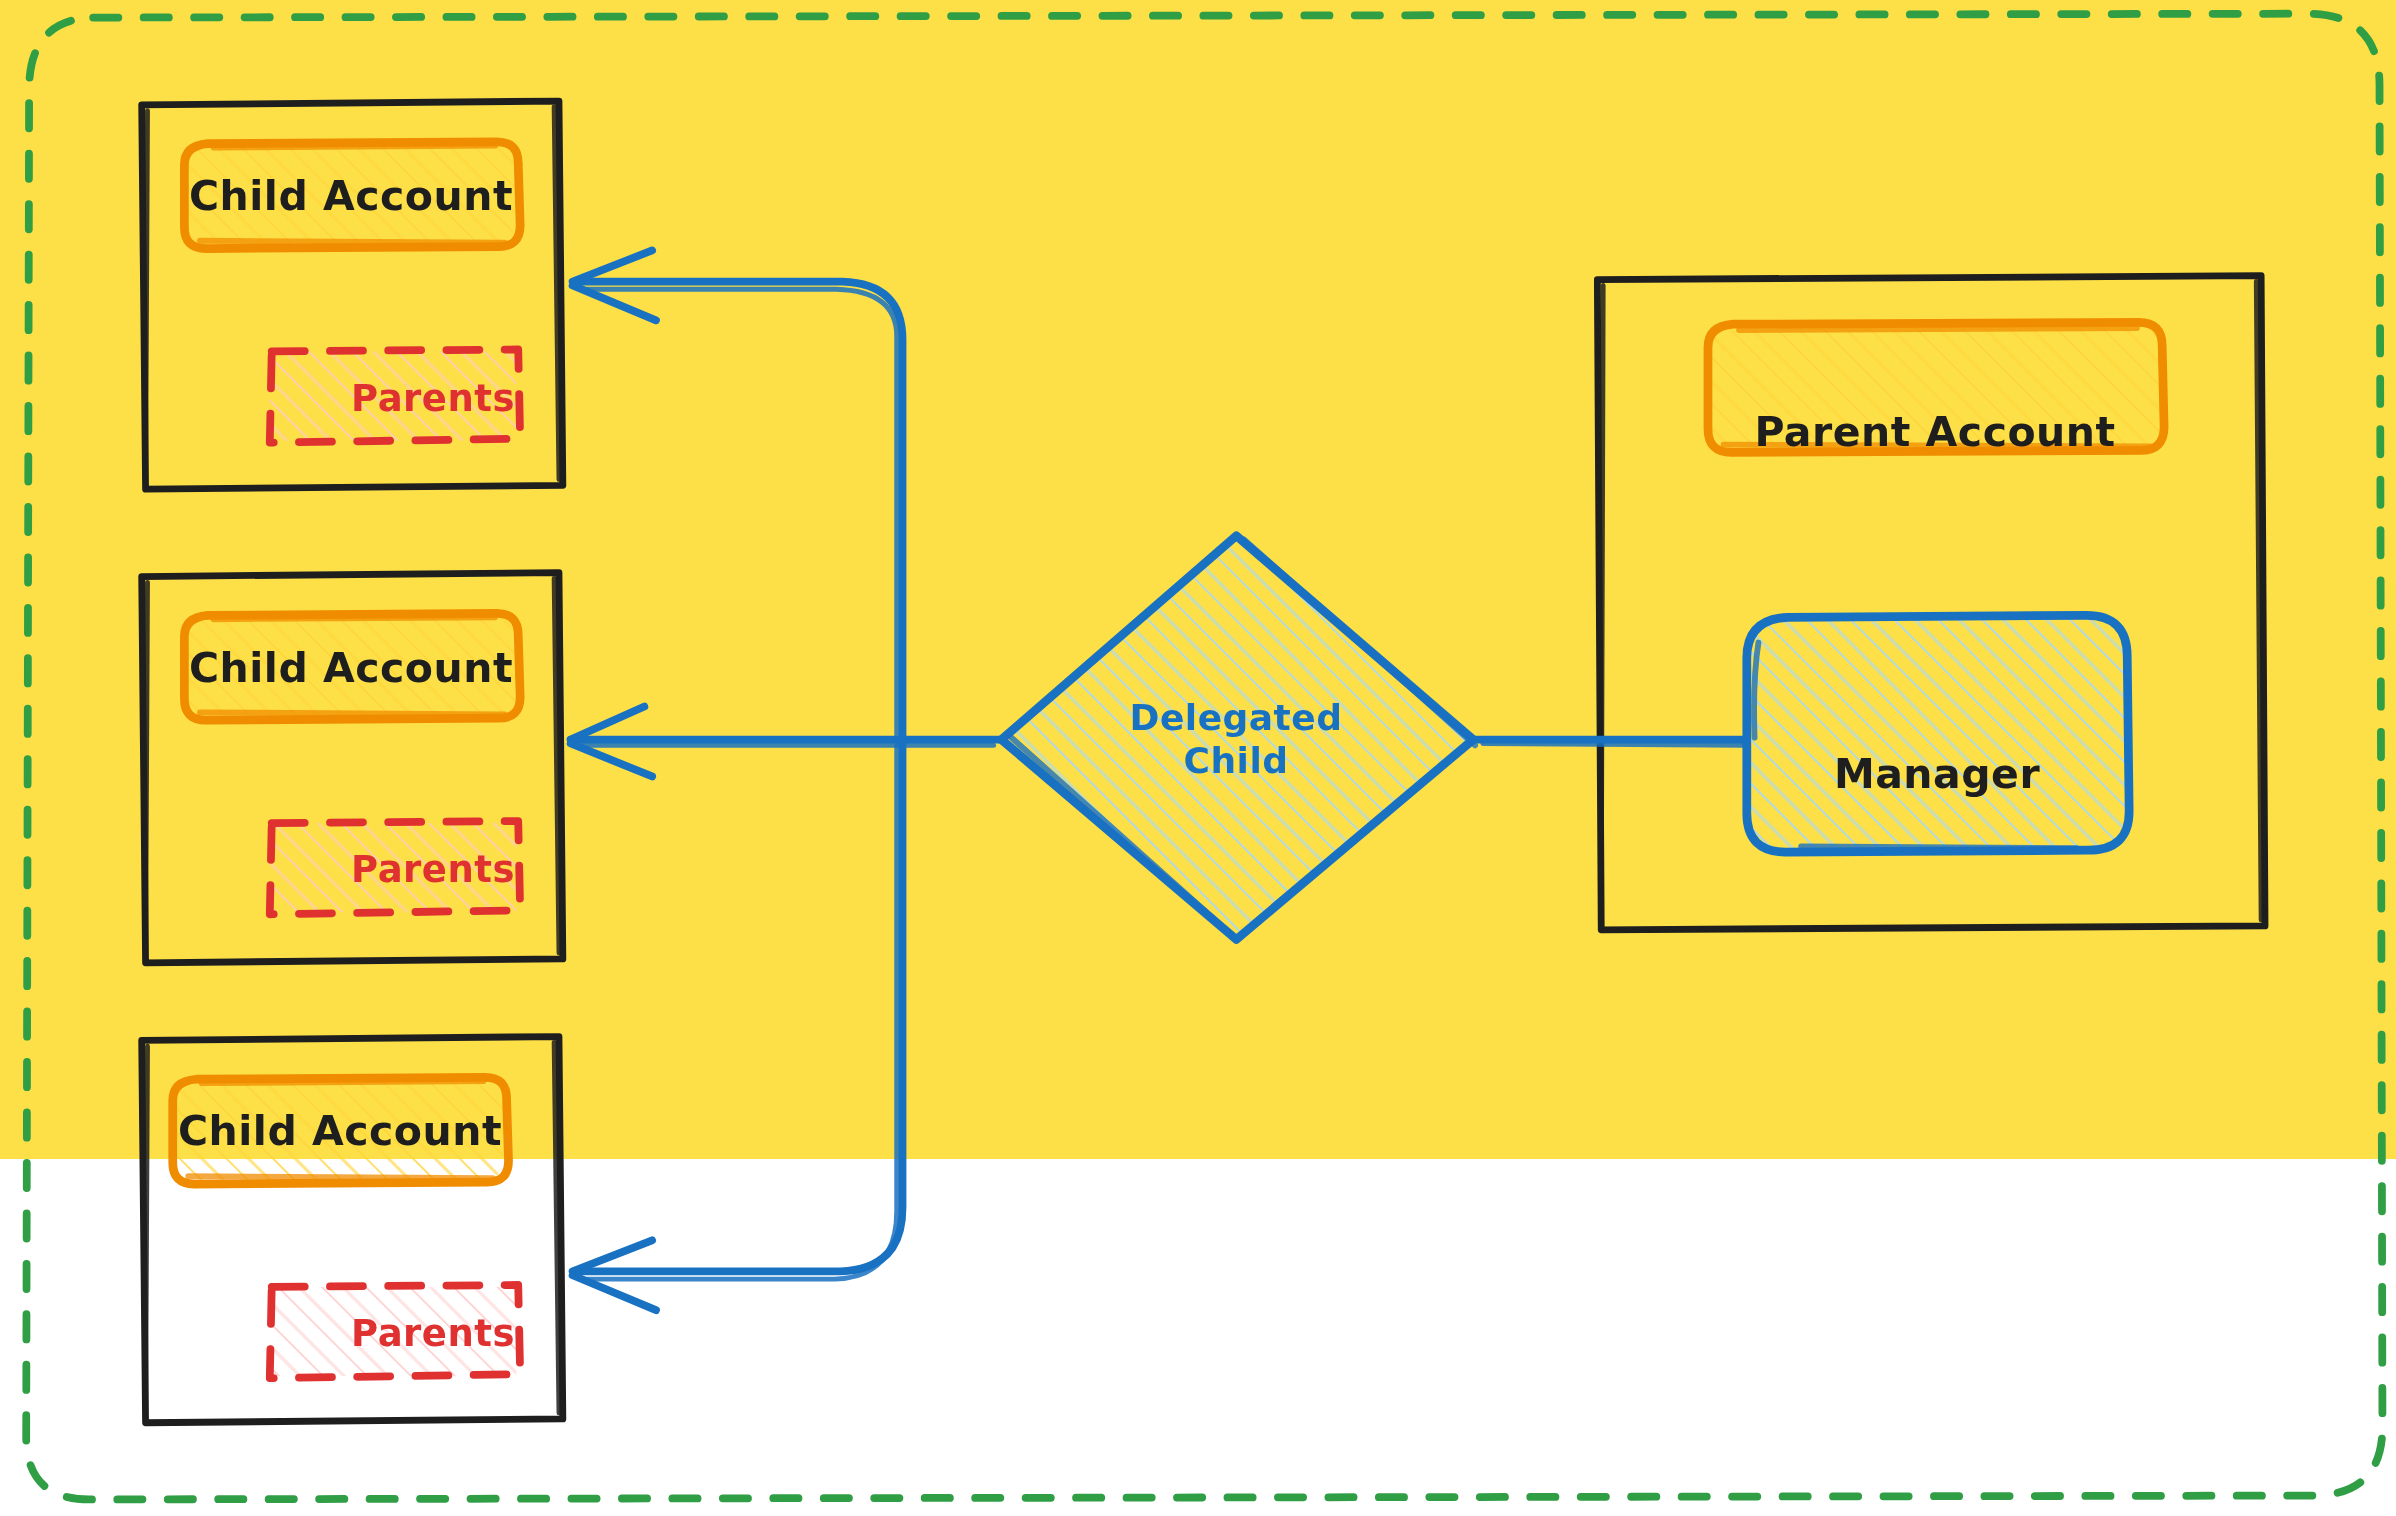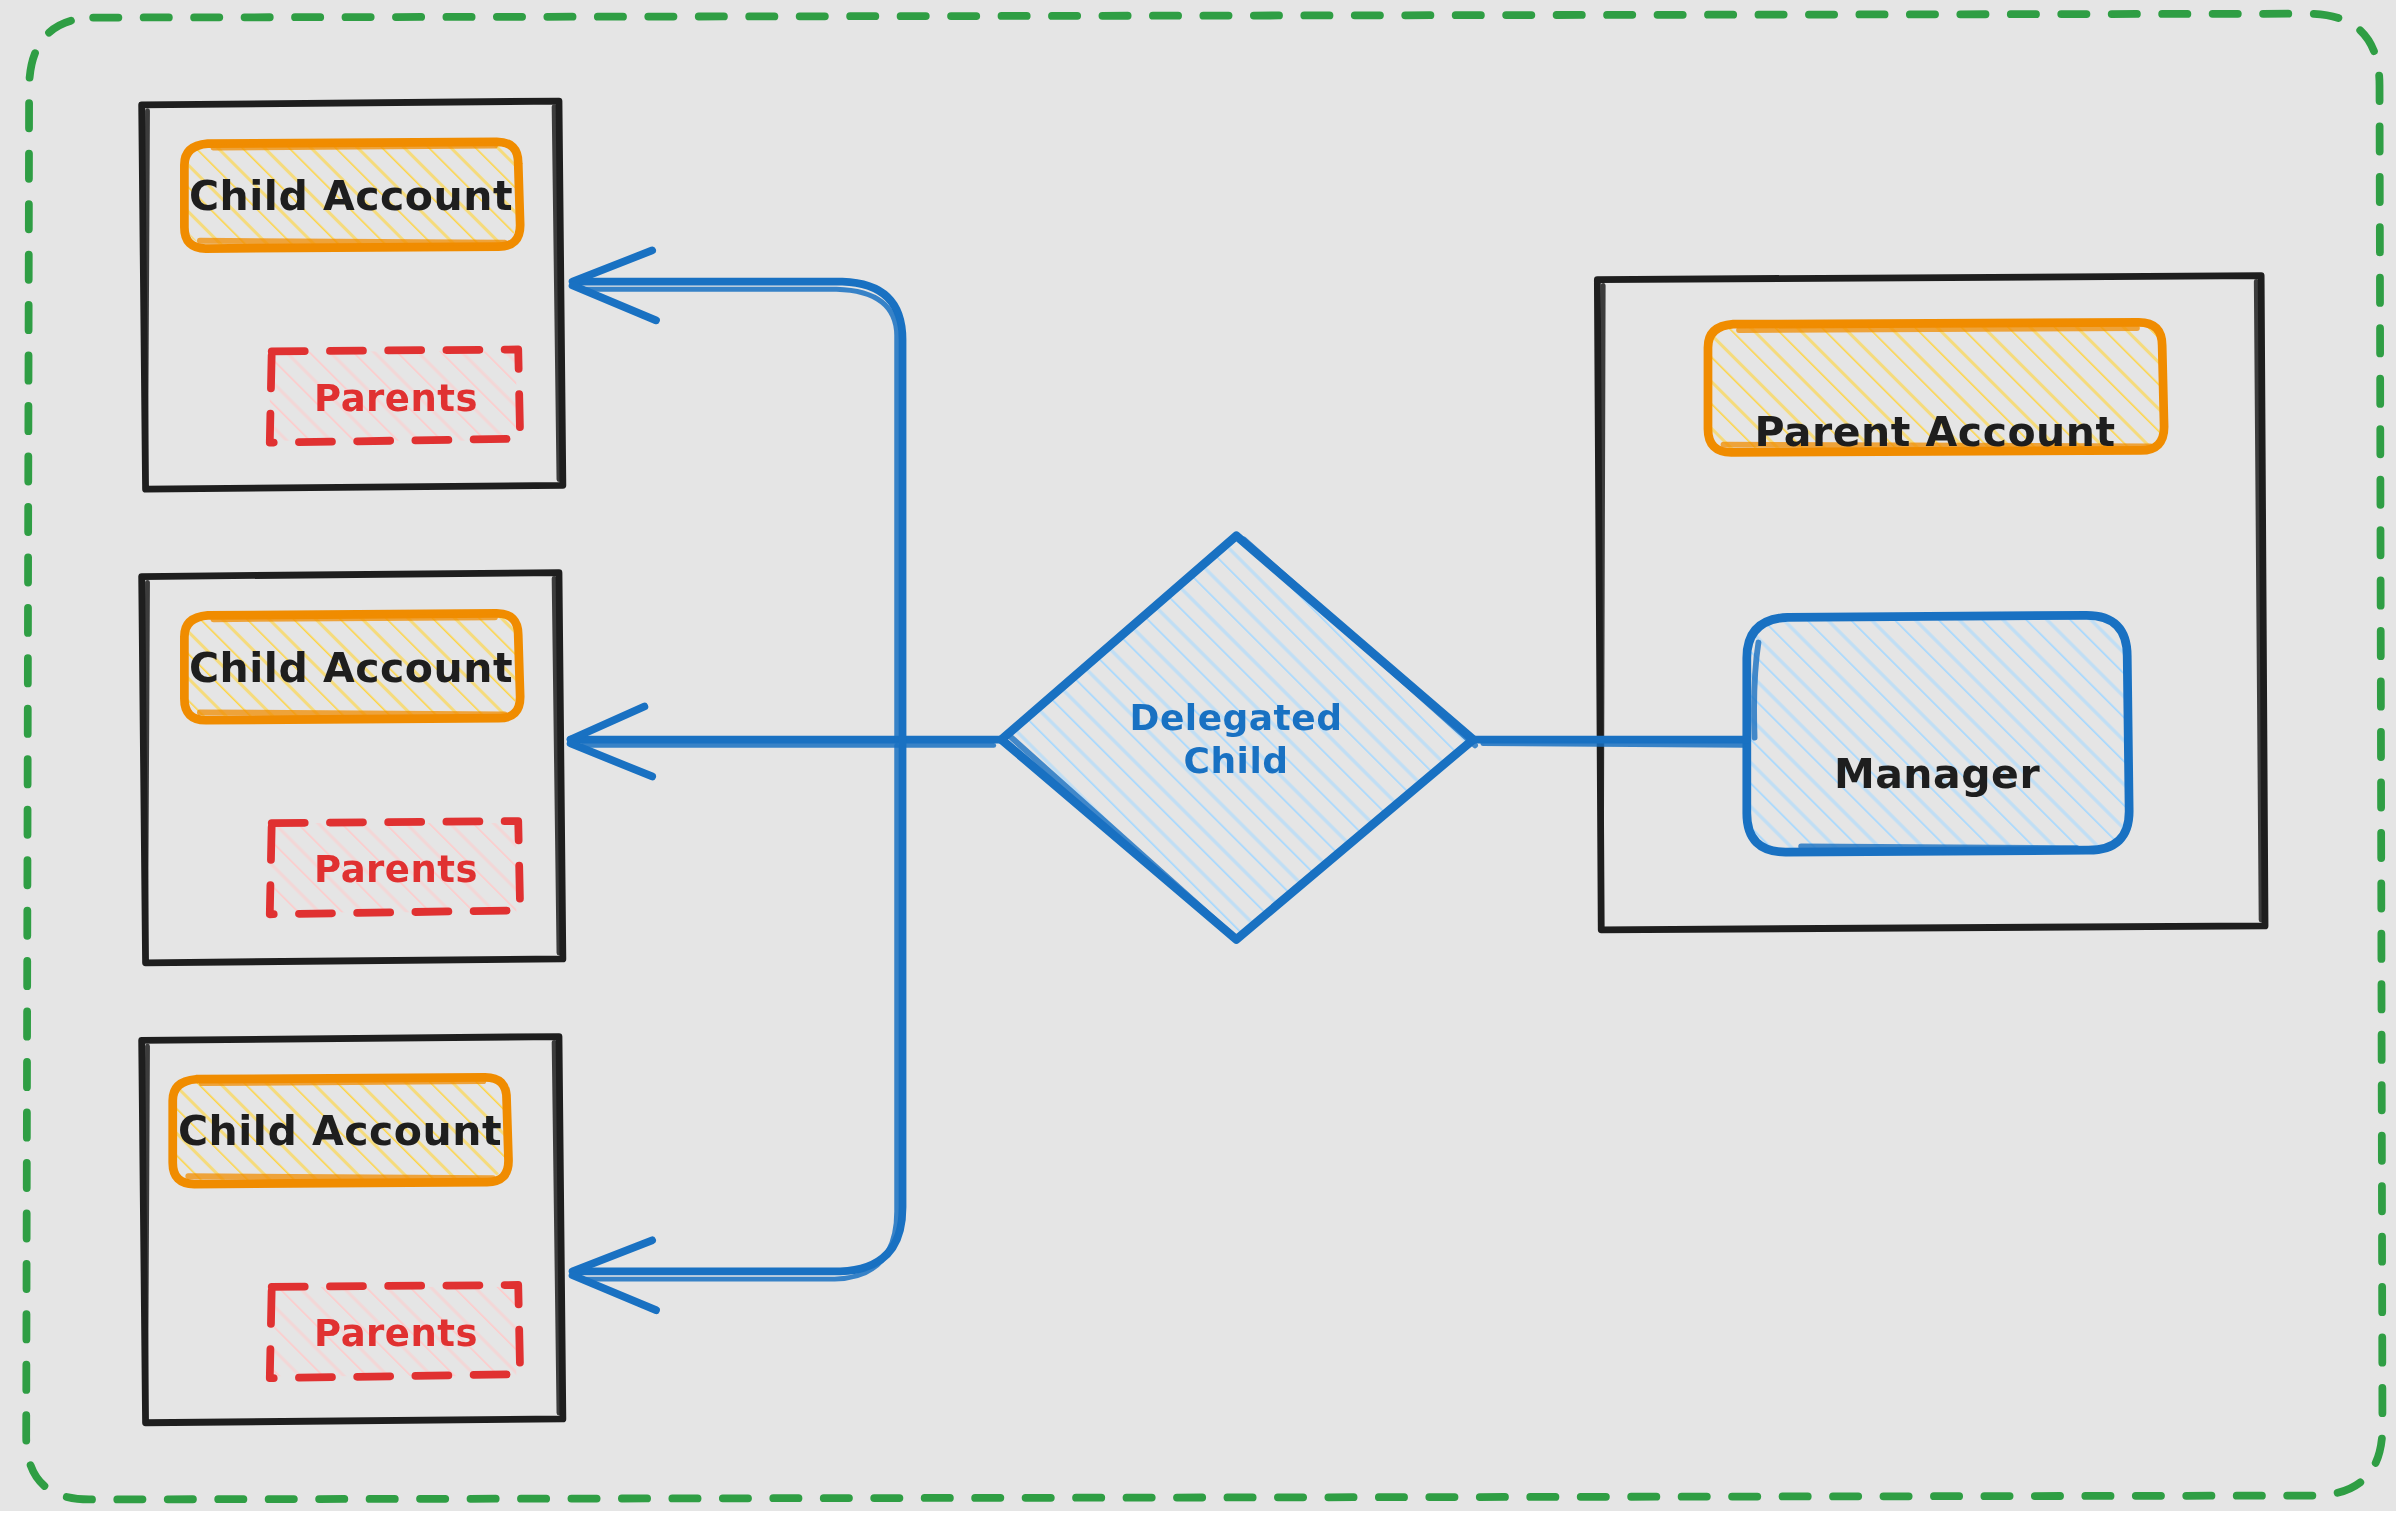--- a/index.html
+++ b/index.html
@@ -1,21 +1,21 @@
 <!DOCTYPE html>
 <html><head>
 <meta charset="utf-8">
 <style>
   html,body{margin:0;padding:0;background:#ffffff;}
   body{
     width:2397px;height:1517px;
     font-family:"DejaVu Sans", sans-serif;
     overflow:hidden;
   }
-  #stage{position:relative;width:2397px;height:1511px;background:#e5e5e5;}
+  #stage{position:relative;width:2397px;height:1159px;background:#fde047;}
   svg#canvas{position:absolute;left:0;top:0;width:2397px;height:1517px;}
 
   
   .sk{fill:none;stroke-linecap:round;stroke-linejoin:round;}
   .blk{stroke:#1e1e1e;stroke-width:7;}
   .blk2{stroke:#1e1e1e;stroke-width:5;opacity:.85;}
   .grn{stroke:#2f9e44;stroke-width:8;stroke-dasharray:26 26;}
   .org{stroke:#f08c00;stroke-width:9;}
   .org2{stroke:#f08c00;stroke-width:6;opacity:.75;}
   .red{stroke:#e03131;stroke-width:8;stroke-dasharray:34 26;}
@@ -34,21 +34,21 @@
     font-weight:700;
     white-space:nowrap;
     letter-spacing:0.5px;
     transform:translate(-50%,-50%);
     pointer-events:none;
   }
   .lbl-dark{color:#1e1e1e;}
   .lbl-red{color:#e03131;}
   .lbl-blue{color:#1971c2;}
   .sz-big{font-size:41px;}
-  .sz-mid{font-size:37px;}
+  .sz-mid{font-size:37px;margin-left:37px;}
   .sz-blue{font-size:36px;line-height:1.22;text-align:right;white-space:normal;}
 </style>
 </head>
 <body>
 
 <div id="stage">
 
   <svg id="canvas" viewBox="0 0 2470 1563">
     <defs>
 

